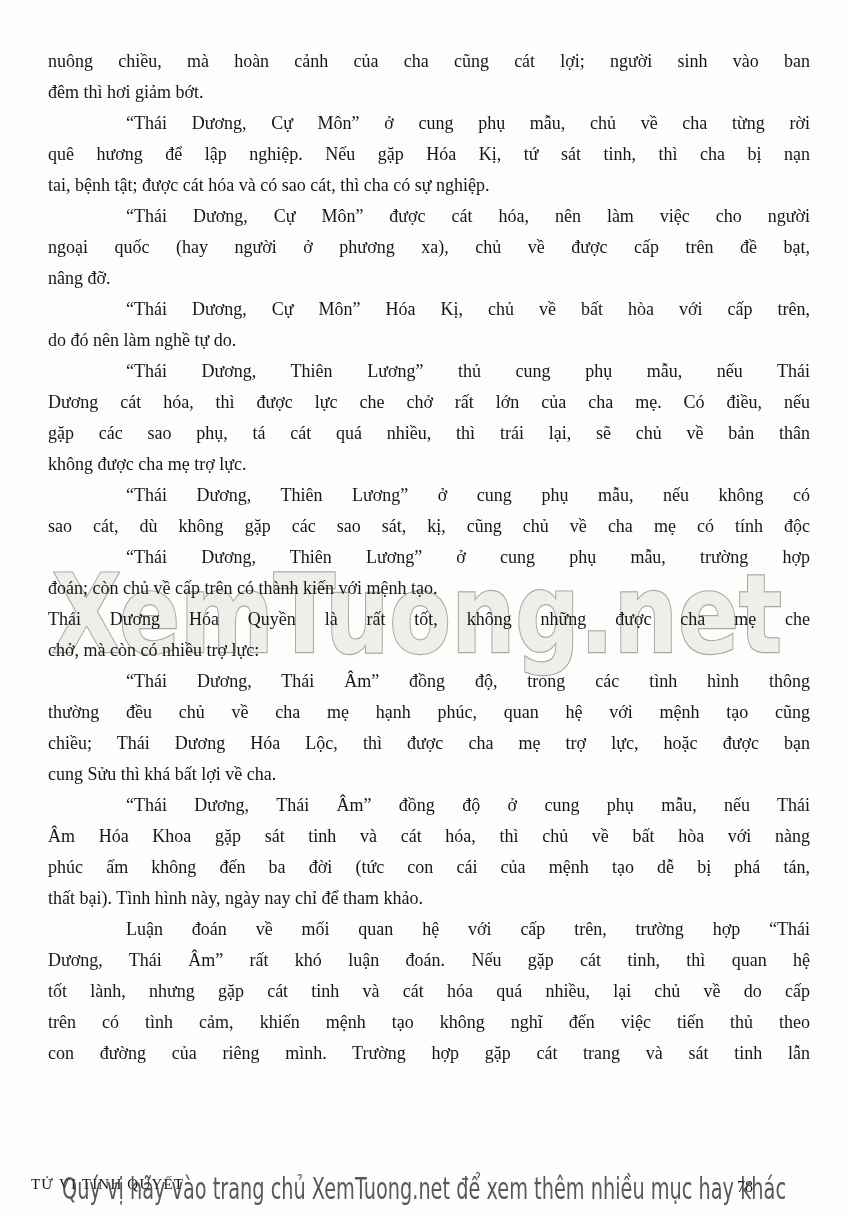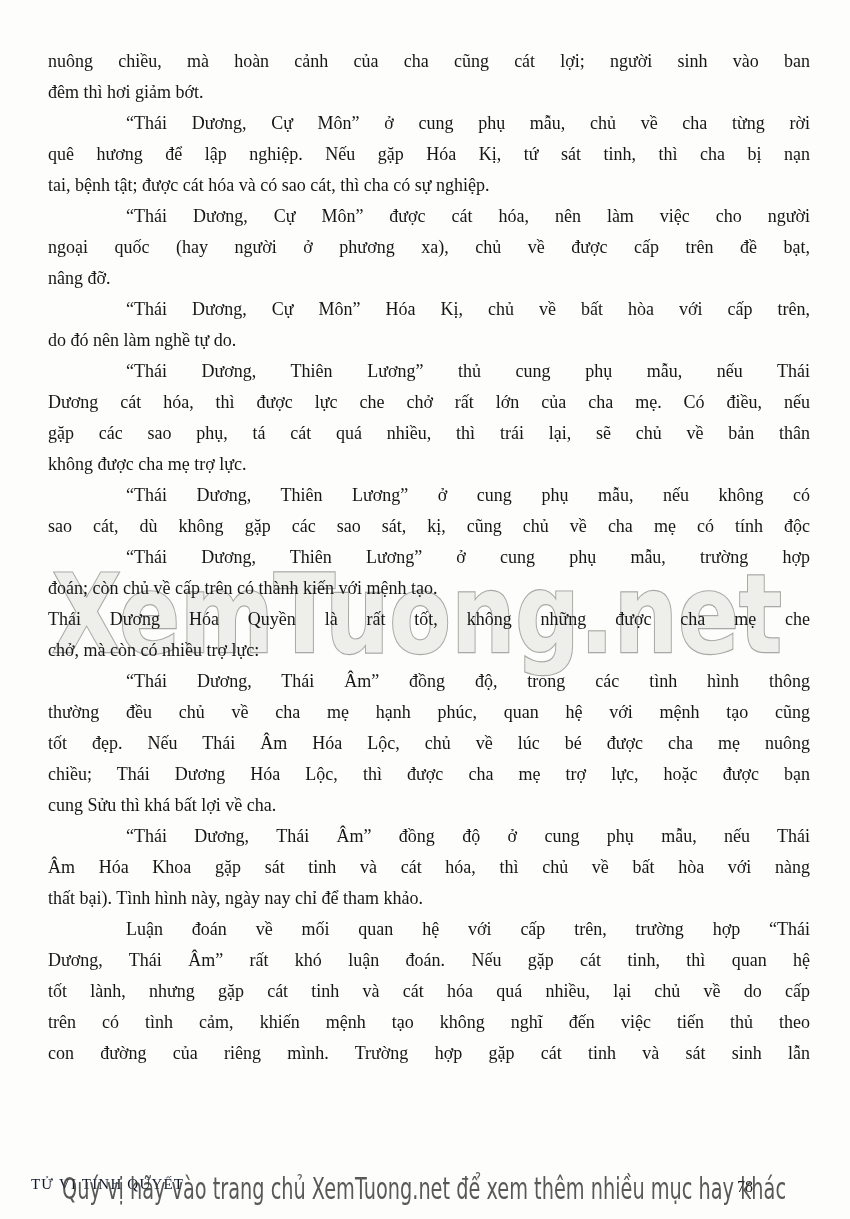--- a/index.html
+++ b/index.html
@@ -107,31 +107,31 @@
       <div class="line just">gặp các sao phụ, tá cát quá nhiều, thì trái lại, sẽ chủ về bản thân</div>
       <div class="line">không được cha mẹ trợ lực.</div>
       <div class="line just indent">“Thái Dương, Thiên Lương” ở cung phụ mẫu, nếu không có</div>
       <div class="line just">sao cát, dù không gặp các sao sát, kị, cũng chủ về cha mẹ có tính độc</div>
       <div class="line just indent">“Thái Dương, Thiên Lương” ở cung phụ mẫu, trường hợp</div>
       <div class="line">đoán; còn chủ về cấp trên có thành kiến với mệnh tạo.</div>
       <div class="line just">Thái Dương Hóa Quyền là rất tốt, không những được cha mẹ che</div>
       <div class="line">chở, mà còn có nhiều trợ lực:</div>
       <div class="line just indent">“Thái Dương, Thái Âm” đồng độ, trong các tình hình thông</div>
       <div class="line just">thường đều chủ về cha mẹ hạnh phúc, quan hệ với mệnh tạo cũng</div>
-      <div class="line just">tốt đẹp. Nếu Thái Âm Hóa Lộc, chủ về lúc bé được cha mẹ nuông</div>
       <div class="line just">chiều; Thái Dương Hóa Lộc, thì được cha mẹ trợ lực, hoặc được bạn</div>
       <div class="line">cung Sửu thì khá bất lợi về cha.</div>
       <div class="line just indent">“Thái Dương, Thái Âm” đồng độ ở cung phụ mẫu, nếu Thái</div>
       <div class="line just">Âm Hóa Khoa gặp sát tinh và cát hóa, thì chủ về bất hòa với nàng</div>
+      <div class="line just">phúc ấm không đến ba đời (tức con cái của mệnh tạo dễ bị phá tán,</div>
       <div class="line">thất bại). Tình hình này, ngày nay chỉ để tham khảo.</div>
       <div class="line just indent">Luận đoán về mối quan hệ với cấp trên, trường hợp “Thái</div>
       <div class="line just">Dương, Thái Âm” rất khó luận đoán. Nếu gặp cát tinh, thì quan hệ</div>
       <div class="line just">tốt lành, nhưng gặp cát tinh và cát hóa quá nhiều, lại chủ về do cấp</div>
       <div class="line just">trên có tình cảm, khiến mệnh tạo không nghĩ đến việc tiến thủ theo</div>
-      <div class="line just">con đường của riêng mình. Trường hợp gặp cát tinh và sát sinh lẫn</div>
+      <div class="line just">con đường của riêng mình. Trường hợp gặp cát trang và sát tinh lẫn</div>
     </div>
 
   <div id="book-footer-title">TỬ VI TINH QUYẾT</div>
   <div id="page-number">78</div>
 
   <svg id="footer-watermark" viewBox="0 0 746 52" width="746" height="52" aria-hidden="true">
     <text x="6" y="37" font-size="30" textLength="724" lengthAdjust="spacingAndGlyphs" fill="#3b3b3b">Quý vị hãy vào trang chủ XemTuong.net để xem thêm nhiều mục hay khác</text>
   </svg>
 
 </div>

